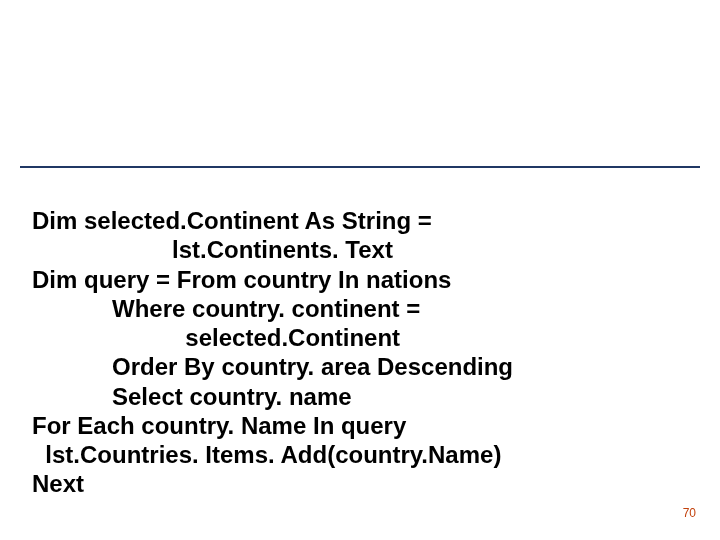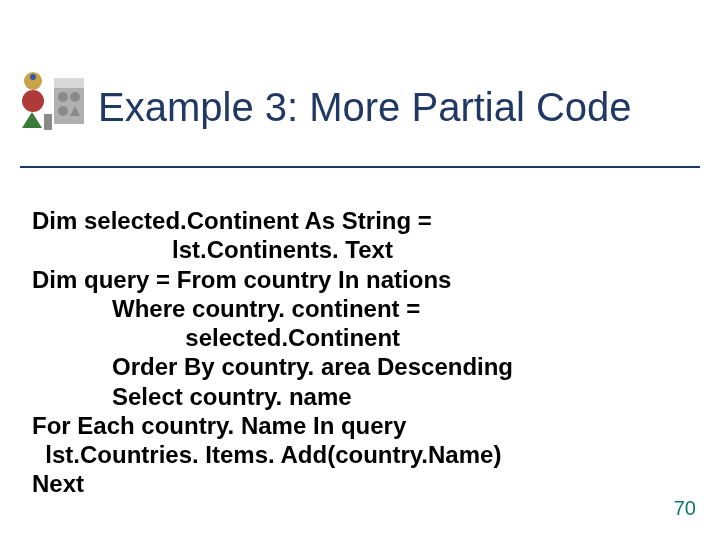--- a/index.html
+++ b/index.html
@@ -54,51 +54,34 @@
     font-size: 24px;
     line-height: 1.22;
     color: #000;
     white-space: pre;
     font-weight: bold;
   }
   .page-num {
     position: absolute;
     right: 24px;
     bottom: 20px;
-    font-size: 20px;
-    color: #0f766e;
+    font-size: 12px;
+    color: #c2410c;
   }
   
   .ic-rect { position:absolute; background:#7a7a7a; }
   .ic-strip { position:absolute; background:#cfcfcf; }
   .ic-circ { position:absolute; border-radius:50%; }
   .ic-tri { position:absolute; width:0; height:0; }
 </style>
 </head>
 <body>
 
 <div class="slide">
 
-  <div class="header">
-    <div class="icon-box">
-
-      <div class="ic-rect" style="left:34px; top:6px; width:30px; height:46px; background:#b0b0b0;"></div>
-      <div class="ic-strip" style="left:34px; top:6px; width:30px; height:10px; background:#d9d9d9;"></div>
-      <div class="ic-circ" style="left:38px; top:20px; width:10px; height:10px; background:#8a8a8a;"></div>
-      <div class="ic-circ" style="left:50px; top:20px; width:10px; height:10px; background:#8a8a8a;"></div>
-      <div class="ic-circ" style="left:38px; top:34px; width:10px; height:10px; background:#8a8a8a;"></div>
-      <div class="ic-tri" style="left:50px; top:34px; border-left:5px solid transparent; border-right:5px solid transparent; border-bottom:10px solid #8a8a8a;"></div>
-      <div class="ic-circ" style="left:4px; top:0px; width:18px; height:18px; background:#c9a24a;"></div>
-      <div class="ic-circ" style="left:10px; top:2px; width:6px; height:6px; background:#2e5aa5;"></div>
-      <div class="ic-circ" style="left:2px; top:18px; width:22px; height:22px; background:#b03a3a;"></div>
-      <div class="ic-tri" style="left:2px; top:40px; border-left:10px solid transparent; border-right:10px solid transparent; border-bottom:16px solid #3a7a3a;"></div>
-      <div class="ic-rect" style="left:24px; top:42px; width:8px; height:16px; background:#8a8a8a;"></div>
-    </div>
-    <div class="title">Example 3: More Partial Code</div>
-  </div>
 
   <div class="divider"></div>
 
   <pre class="code-block">Dim selected.Continent As String =
                      lst.Continents. Text
 Dim query = From country In nations
             Where country. continent =
                        selected.Continent
             Order By country. area Descending
             Select country. name

